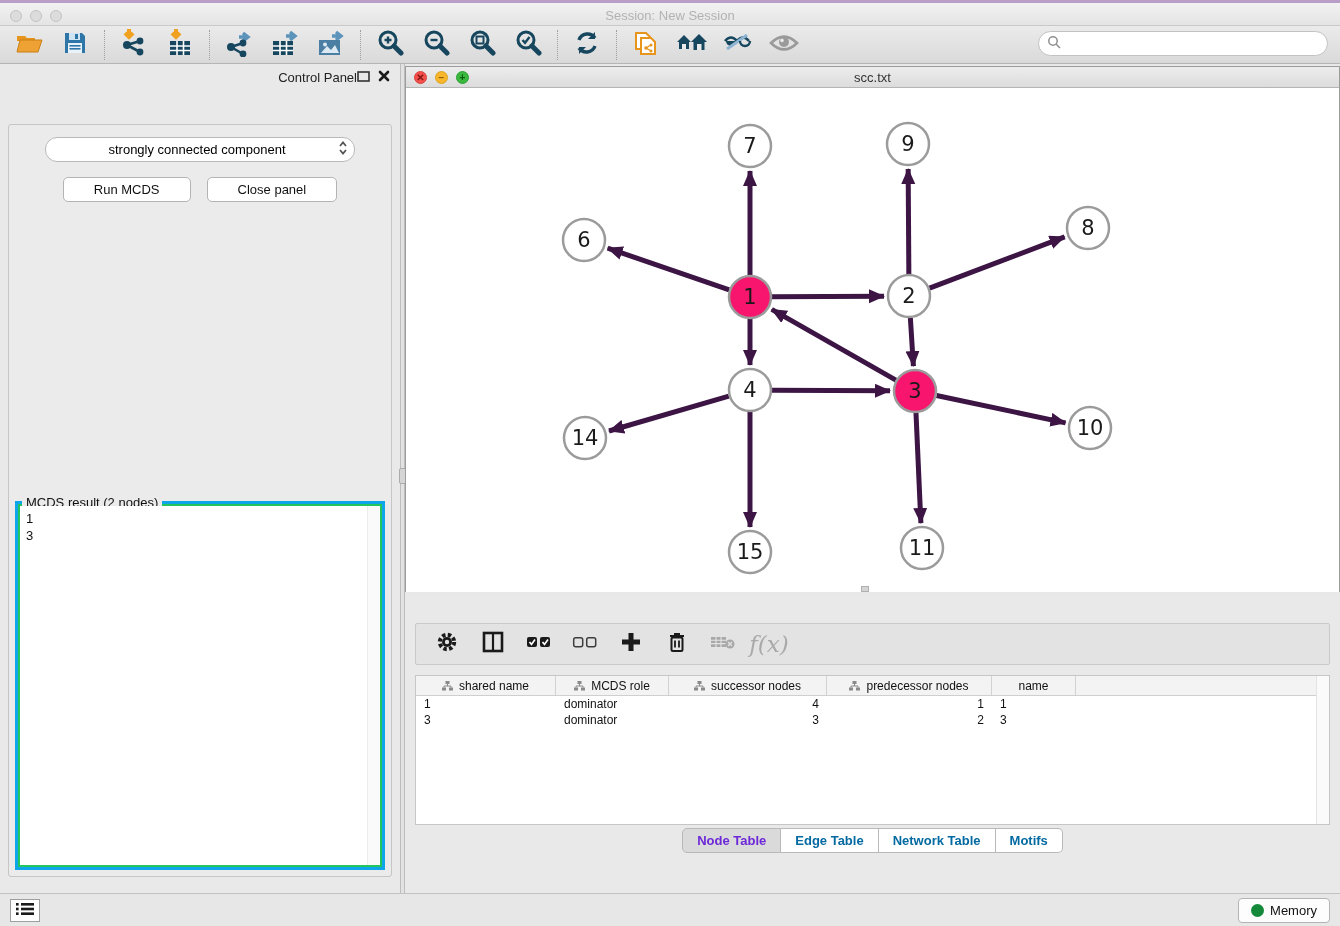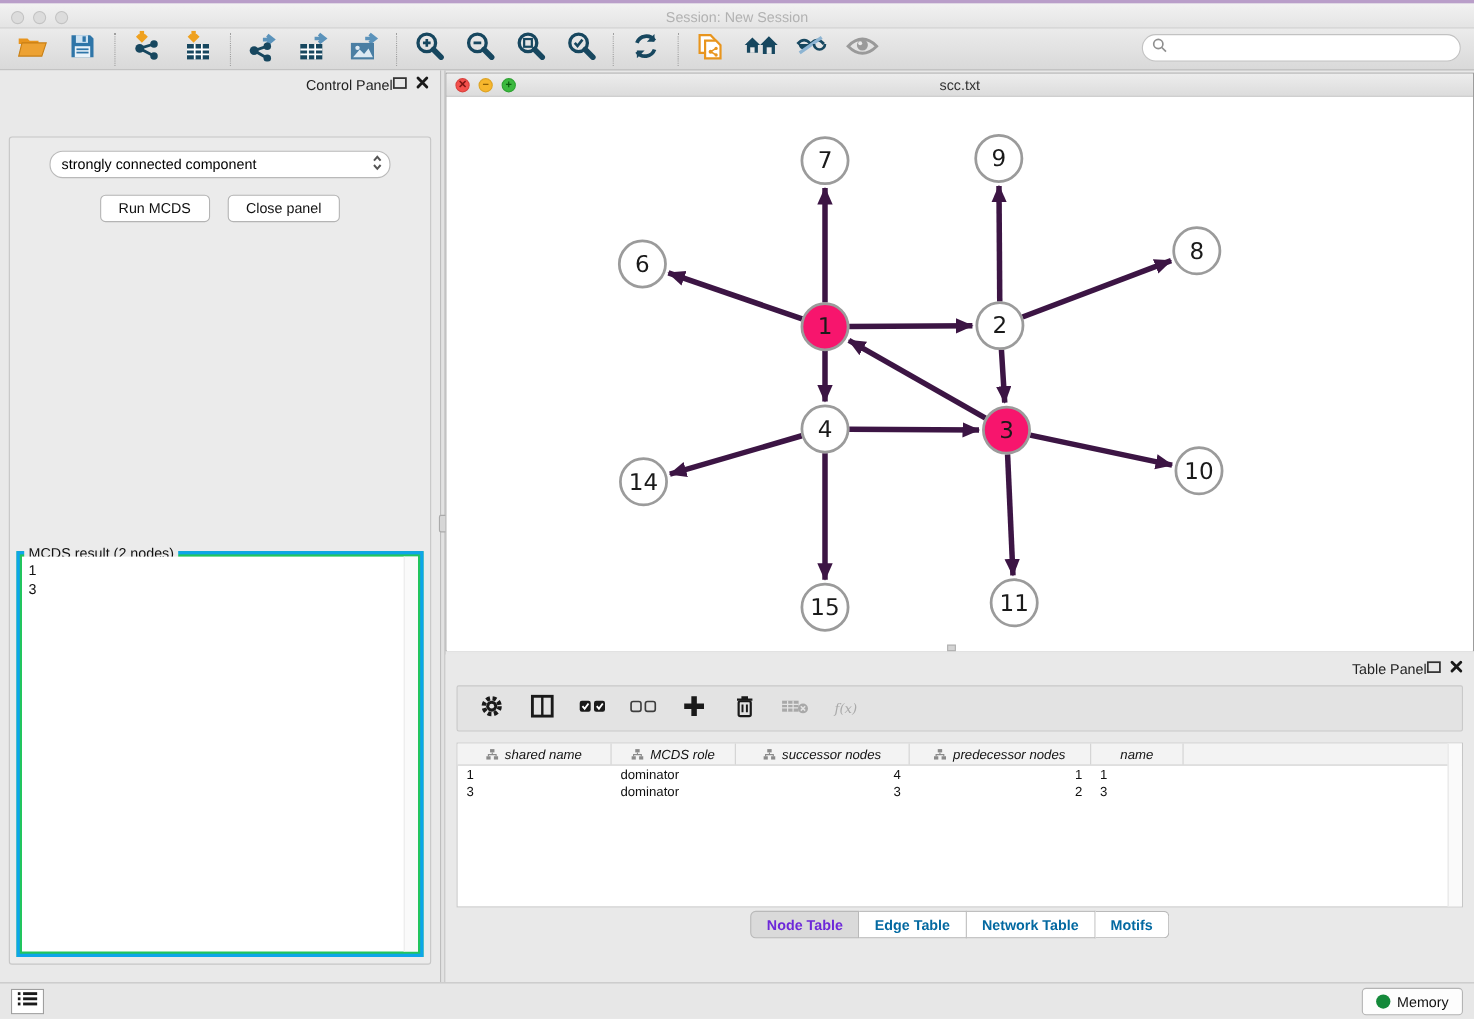--- a/index.html
+++ b/index.html
@@ -30,24 +30,24 @@
   .panel-head .hbtns { display:flex; gap:8px; align-items:center; }
   .tabrow { display:flex; justify-content:center; margin-top:6px; }
   .tab { font-size:13px; padding:3px 14px; background:#fff; border:1px solid #b9b9b9; border-left:none; color:#111; cursor:pointer; }
   .tab:first-child { border-left:1px solid #b9b9b9; border-radius:5px 0 0 5px; }
   .tab:last-child { border-radius:0 5px 5px 0; }
   .tab.sel { background:#e4e4e4; color:#c2c2c2; }
   .tab-content { position:absolute; left:8px; right:8px; top:60px; bottom:16px;
     background:#ebebeb; border:1px solid #c6c6c6; border-radius:3px; }
   .opt-label { text-align:center; font-size:14px; color:#111; margin-top:22px; }
   .selectbox { margin:12px auto 0 auto; width:310px; height:25px; background:#fff; border:1px solid #b9b9b9;
-    border-radius:12px; display:flex; align-items:center; padding:0 6px 0 10px; font-size:13px; cursor:pointer; }
+    border-radius:12px; display:flex; align-items:center; padding:0 6px 0 10px; font-size:13px; cursor:pointer;text-align:center; }
   .selectbox .val { flex:1; }
   .btnrow { display:flex; justify-content:center; gap:16px; margin-top:15px; }
-  .mac-btn { background:#fff; border:1px solid #b4b4b4; border-radius:5px; font-size:13px; padding:4px 16px; color:#111; cursor:pointer; }
+  .mac-btn { background:#fff; border:1px solid #b4b4b4; border-radius:5px; font-size:13px; padding:4px 30px; color:#111; cursor:pointer; }
   .result-fieldset { position:absolute; left:6px; right:6px; bottom:6px; top:376px;
     border:3px solid #0ea5e9; background:#22c55e; }
   .result-legend { position:absolute; top:-9px; left:4px; background:#ebebeb; padding:0 4px; font-size:13px; color:#111; }
   .result-body { position:absolute; inset:2px; background:#fff; font-size:13px; color:#111; padding:4px 6px; line-height:17px; }
   .result-scroll { position:absolute; top:2px; bottom:2px; right:2px; width:13px; background:#fafafa; border-left:1px solid #ececec; }
 
   
   .vsplit { position:absolute; left:400px; top:64px; width:5px; height:829px; background:#e2e2e2; border-left:1px solid #bdbdbd; border-right:1px solid #bdbdbd; }
   .vsplit .grip { position:absolute; top:404px; left:-2px; width:8px; height:16px; background:#d6d6d6; border:1px solid #aaa; border-radius:2px; }
   .hgrip { position:absolute; left:455px; top:524px; width:8px; height:6px; background:#d4d4d4; border:1px solid #b0b0b0; }
@@ -62,25 +62,25 @@
   .light.yellow { background:#f7b62c; border:1px solid #dda426; color:#8a5d05; }
   .light.green { background:#3bb93f; border:1px solid #2ea232; color:#0c5e10; }
   .net-title { position:absolute; left:0; right:0; top:3px; text-align:center; font-size:13px; color:#333; }
   .net-canvas { position:absolute; left:0; top:21px; width:933px; height:504px; background:#fff; }
 
   
   .table-panel { position:absolute; left:405px; top:595px; width:935px; height:298px; background:#e9e9e9; }
   .tp-toolbar { position:absolute; left:10px; right:10px; top:28px; height:42px; background:#e3e3e3;
     border:1px solid #c9c9c9; border-radius:2px; display:flex; align-items:center; gap:20px; padding:0 18px; }
   .tp-btn { width:26px; height:26px; display:flex; align-items:center; justify-content:center; cursor:pointer; }
-  .fx { font-family:"DejaVu Serif", serif; font-style:italic; font-size:12px; color:#a9a9a9; }
+  .fx { font-family:"DejaVu Serif", serif; font-style:italic; font-size:23px; color:#a9a9a9; }
   .grid { position:absolute; left:10px; right:10px; top:80px; bottom:68px; background:#fff; border:1px solid #c6c6c6; }
   .grid-head { display:flex; height:20px; background:#f3f3f3; border-bottom:1px solid #cfcfcf; }
   .gh-cell { display:flex; align-items:center; justify-content:center; gap:6px; font-size:12px; color:#111;
-    border-right:1px solid #d2d2d2; cursor:pointer;font-style:italic; }
+    border-right:1px solid #d2d2d2; cursor:pointer; }
   .grid-row { display:flex; height:16px; font-size:12px; color:#111; }
   .gc { padding:0 8px; line-height:16px; white-space:nowrap; overflow:hidden; }
   .gc.r { text-align:right; }
   .grid-scroll { position:absolute; top:0; bottom:0; right:0; width:13px; background:#fafafa; border-left:1px solid #e4e4e4; }
   .tp-tabs { position:absolute; left:0; right:0; bottom:40px; display:flex; justify-content:center; }
   .tp-tab { font-size:13px; font-weight:bold; padding:4px 14px; background:#fff; border:1px solid #b9b9b9; border-left:none; color:#0369a1; cursor:pointer; }
   .tp-tab:first-child { border-left:1px solid #b9b9b9; border-radius:5px 0 0 5px; }
   .tp-tab:last-child { border-radius:0 5px 5px 0; }
   .tp-tab.sel { background:#dadada; color:#6d28d9; }
 
@@ -381,31 +381,20 @@
         <text x="684" y="340" text-anchor="middle" dominant-baseline="central" font-size="21" fill="#1a1a1a" font-family="&quot;DejaVu Sans&quot;, sans-serif">10</text>
         <circle cx="344" cy="464" r="21" fill="#ffffff" stroke="#9b9b9b" stroke-width="2.5"></circle>
         <text x="344" y="464" text-anchor="middle" dominant-baseline="central" font-size="21" fill="#1a1a1a" font-family="&quot;DejaVu Sans&quot;, sans-serif">15</text>
         <circle cx="516" cy="460" r="21" fill="#ffffff" stroke="#9b9b9b" stroke-width="2.5"></circle>
         <text x="516" y="460" text-anchor="middle" dominant-baseline="central" font-size="21" fill="#1a1a1a" font-family="&quot;DejaVu Sans&quot;, sans-serif">11</text>
       </svg>
     <div class="hgrip" style="position:absolute; left:455px; bottom:-1px; top:auto;"></div>
   </div>
 
   <div class="table-panel">
-    <div class="panel-head">
-      <span class="ttl">Table Panel</span>
-      <span class="hbtns">
-        <span><svg width="13" height="11" viewBox="0 0 13 11">
-              <rect x="1" y="1" width="11" height="9" fill="none" stroke="#333" stroke-width="1.6"></rect>
-            </svg></span>
-        <span><svg width="12" height="12" viewBox="0 0 12 12">
-              <path d="M2 2 L10 10 M10 2 L2 10" stroke="#1a1a1a" stroke-width="2.6" stroke-linecap="round"></path>
-            </svg></span>
-      </span>
-    </div>
 
     <div class="tp-toolbar">
       <div class="tp-btn">
         <span>
           <svg width="22" height="22" viewBox="0 0 22 22">
               <circle cx="11" cy="11" r="7.2" fill="none" stroke="#1a1a1a" stroke-width="4" stroke-dasharray="3.4 2.35"></circle>
               <circle cx="11" cy="11" r="5" fill="#1a1a1a"></circle>
               <circle cx="11" cy="11" r="2.2" fill="#e3e3e3"></circle>
             </svg>
         </span>

